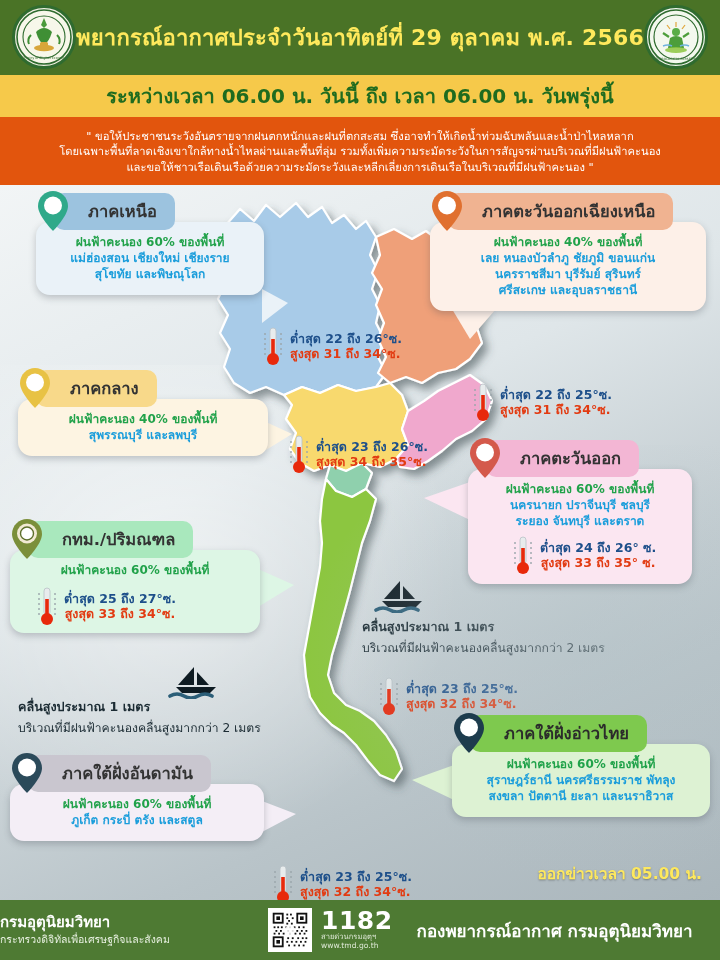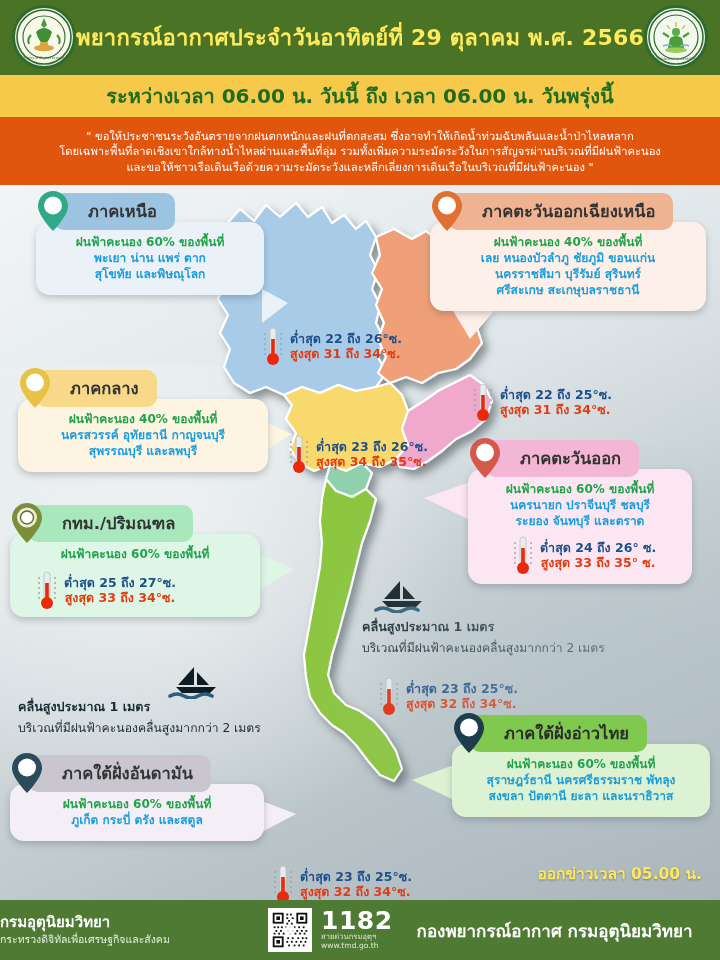--- a/index.html
+++ b/index.html
@@ -229,60 +229,59 @@
     <div class="callout" id="c-north" style="left:36px; top:8px; width:228px;">
       <svg class="pin" viewBox="0 0 34 44">
         <path d="M17 2 C8.7 2 2 8.7 2 17 c0 10 15 25 15 25 s15-15 15-25 C32 8.7 25.3 2 17 2 z" fill="#2fa98a"></path>
         <circle cx="17" cy="16.5" r="9" fill="#ffffff"></circle>
       </svg>
       <div class="titlebar">
         <span>ภาคเหนือ</span>
       </div>
       <div class="body">
         <div class="line pct">ฝนฟ้าคะนอง 60% ของพื้นที่</div>
-        <div class="line prov">พะเยา น่าน แพร่ ตาก</div>
+        <div class="line prov">แม่ฮ่องสอน เชียงใหม่ เชียงราย</div>
         <div class="line prov">สุโขทัย และพิษณุโลก</div>
       </div>
       <div class="tail" style="right:-24px; top:96px; border-top:14px solid transparent; border-bottom:20px solid transparent; border-left:26px solid #eaf2f8;"></div>
     </div>
 
     <div class="callout" id="c-northeast" style="left:430px; top:8px; width:276px;">
       <svg class="pin" viewBox="0 0 34 44">
         <path d="M17 2 C8.7 2 2 8.7 2 17 c0 10 15 25 15 25 s15-15 15-25 C32 8.7 25.3 2 17 2 z" fill="#e0702f"></path>
         <circle cx="17" cy="16.5" r="9" fill="#ffffff"></circle>
       </svg>
       <div class="titlebar">
         <span>ภาคตะวันออกเฉียงเหนือ</span>
       </div>
       <div class="body">
         <div class="line pct">ฝนฟ้าคะนอง 40% ของพื้นที่</div>
         <div class="line prov">เลย หนองบัวลำภู ชัยภูมิ ขอนแก่น</div>
         <div class="line prov">นครราชสีมา บุรีรัมย์ สุรินทร์</div>
-        <div class="line prov">ศรีสะเกษ สะเกษุบลราชธานี</div>
+        <div class="line prov">ศรีสะเกษ และอุบลราชธานี</div>
       </div>
       <div class="tail" style="left:22px; bottom:-28px; border-left:18px solid transparent; border-right:26px solid transparent; border-top:30px solid #fdf0e8;"></div>
     </div>
 
     <div class="callout" id="c-central" style="left:18px; top:185px; width:250px;">
       <svg class="pin" viewBox="0 0 34 44">
         <path d="M17 2 C8.7 2 2 8.7 2 17 c0 10 15 25 15 25 s15-15 15-25 C32 8.7 25.3 2 17 2 z" fill="#e8c244"></path>
         <circle cx="17" cy="16.5" r="9" fill="#ffffff"></circle>
       </svg>
       <div class="titlebar">
         <span>ภาคกลาง</span>
       </div>
       <div class="body">
         <div class="line pct">ฝนฟ้าคะนอง 40% ของพื้นที่</div>
-        <div class="line prov">นครสวรรค์ อุทัยธานี กาญจนบุรี</div>
         <div class="line prov">สุพรรณบุรี และลพบุรี</div>
       </div>
       <div class="tail" style="right:-24px; top:52px; border-top:12px solid transparent; border-bottom:16px solid transparent; border-left:26px solid #fdf4e2;"></div>
     </div>
 
-    <div class="callout" id="c-bangkok" style="left:10px; top:320px; width:250px;">
+    <div class="callout" id="c-bangkok" style="left:10px; top:336px; width:250px;">
       <svg class="pin" viewBox="0 0 34 44">
         <path d="M17 2 C8.7 2 2 8.7 2 17 c0 10 15 25 15 25 s15-15 15-25 C32 8.7 25.3 2 17 2 z" fill="#7b8f3a"></path>
         <circle cx="17" cy="16.5" r="10" fill="#f2ead4"></circle>
         <circle cx="17" cy="16.5" r="6.5" fill="#ffffff" stroke="#5d6f2c" stroke-width="1.4"></circle>
       </svg>
       <div class="titlebar">
         <span>กทม./ปริมณฑล</span>
       </div>
       <div class="body">
         <div class="line pct">ฝนฟ้าคะนอง 60% ของพื้นที่</div>

